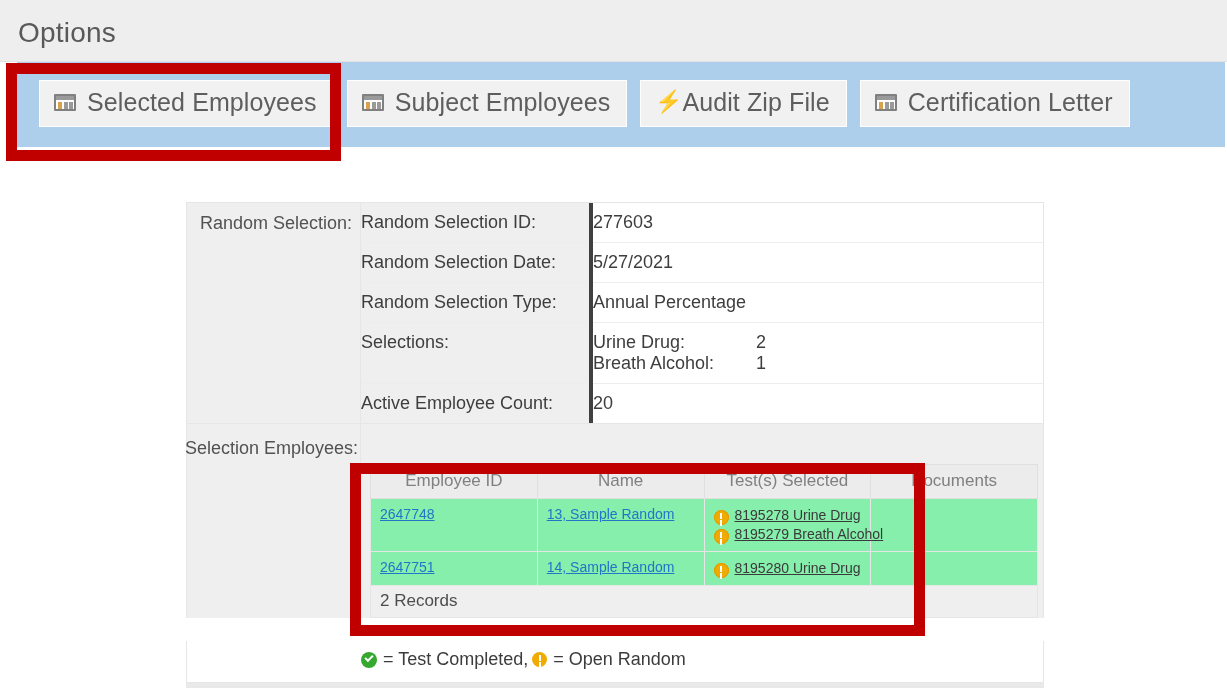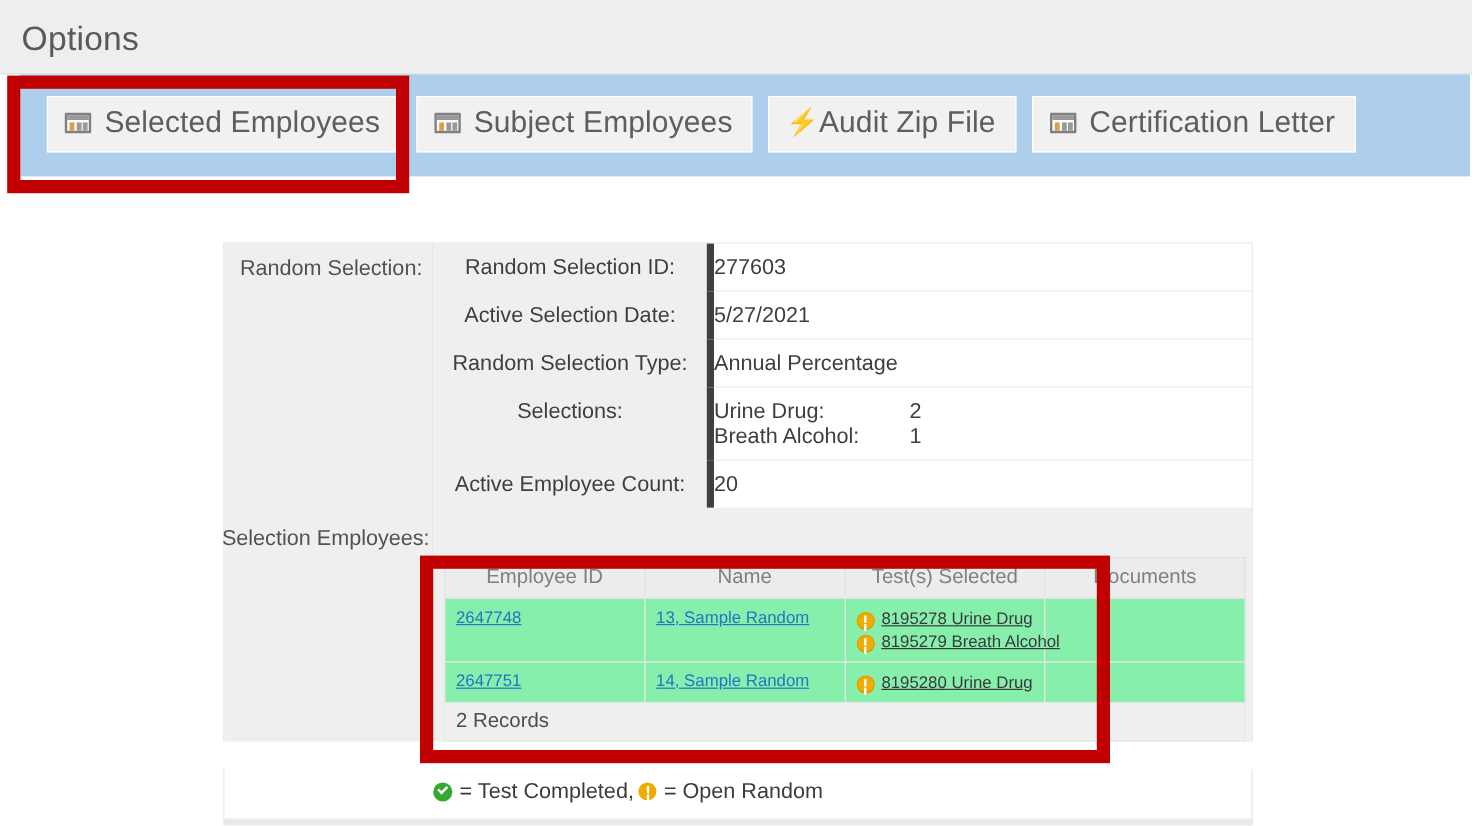--- a/index.html
+++ b/index.html
@@ -169,25 +169,25 @@
     border-bottom: 1px solid #ededed;
     font-size: 18px;
     color: #3e3e3e;
     vertical-align: top;
     padding: 9px 0 9px 0;
   }
   table.fields tr:last-child td { border-bottom: none; }
   td.fld-label {
     width: 228px;
     background: #efefef;
-    text-align: center;
+    text-align: left;
     padding-right: 9px;
     color: #525252;
     white-space: nowrap;
-    border-right: 6px solid #404040;
+    border-right: 4px solid #404040;
   }
   td.fld-value {
     background: #ffffff;
     padding-left: 11px;
     color: #3a3a3a;
   }
   .sel-line {
     display: flex;
   }
   .sel-line .k { width: 163px; }
@@ -405,21 +405,21 @@
       <span class="sec-label">Random Selection:</span>
     </div>
     <div class="section-body-cell">
       <table class="fields">
         <tbody>
             <tr>
           <td class="fld-label">Random Selection ID:</td>
           <td class="fld-value">277603</td>
         </tr>
         <tr>
-          <td class="fld-label">Active Selection Date:</td>
+          <td class="fld-label">Random Selection Date:</td>
           <td class="fld-value">5/27/2021</td>
         </tr>
         <tr>
           <td class="fld-label">Random Selection Type:</td>
           <td class="fld-value">Annual Percentage</td>
         </tr>
         <tr>
           <td class="fld-label">Selections:</td>
           <td class="fld-value">
             <div class="sel-line">

